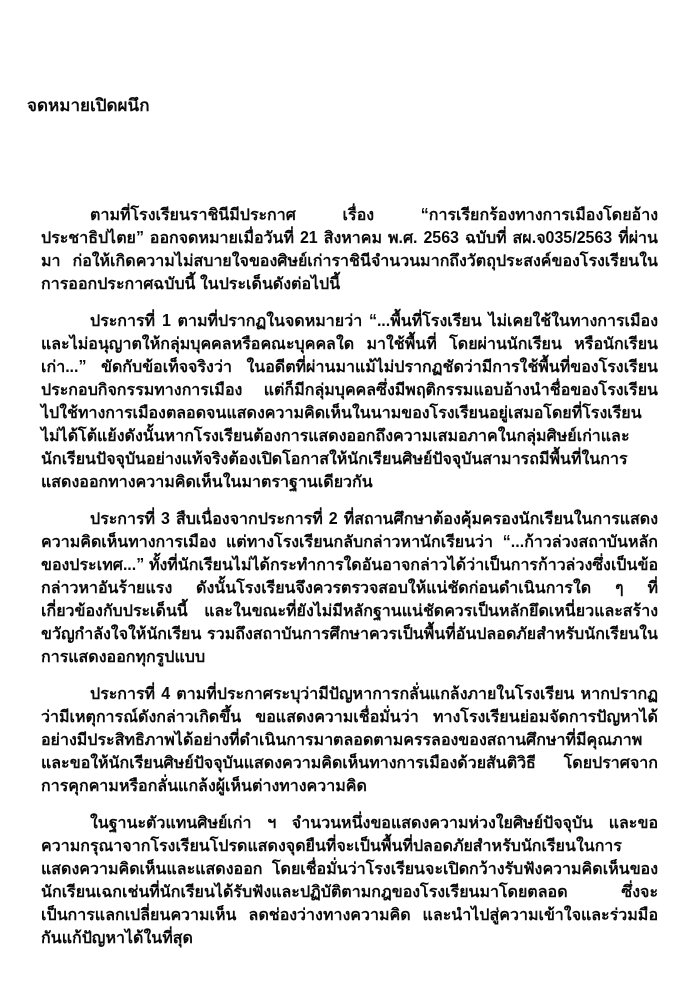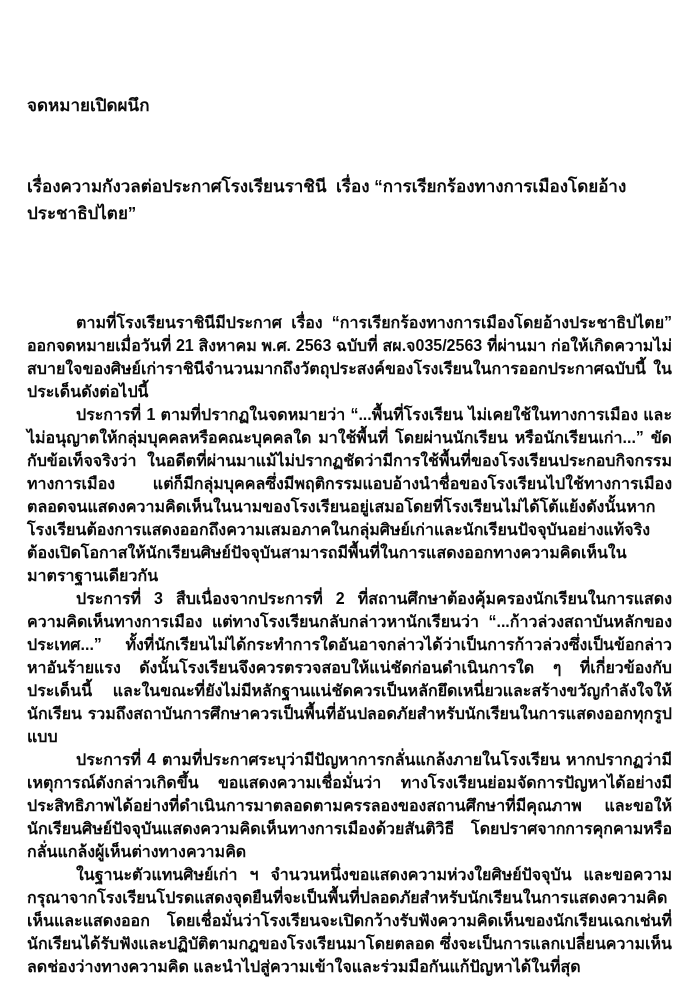--- a/index.html
+++ b/index.html
@@ -27,31 +27,30 @@
   .title-line {
     margin: 0;
   }
   .body-block {
     margin-top: 30px;
     font-size: 16px;
     line-height: 23px;
     text-align: justify;
   }
   .body-block p {
-    margin: 0;
+    margin: 14px;
     text-indent: 49px;
   }
 </style>
 </head>
 <body>
 
 <div class="page">
   <div class="title-block">
     <div class="title-line">จดหมายเปิดผนึก</div>
-    <div class="title-line">เรื่องความกังวลต่อประกาศโรงเรียนราชินี  เรื่อง “การเรียกร้องทางการเมืองโดยอ้างประชาธิปไตย”</div>
   </div>
 
   <div class="body-block">
     <p>ตามที่โรงเรียนราชินีมีประกาศ เรื่อง “การเรียกร้องทางการเมืองโดยอ้างประชาธิปไตย” ออกจดหมายเมื่อวันที่ 21 สิงหาคม พ.ศ. 2563 ฉบับที่ สผ.จ035/2563 ที่ผ่านมา ก่อให้เกิดความไม่สบายใจของศิษย์เก่าราชินีจำนวนมากถึงวัตถุประสงค์ของโรงเรียนในการออกประกาศฉบับนี้ ในประเด็นดังต่อไปนี้</p>
     <p>ประการที่ 1 ตามที่ปรากฏในจดหมายว่า “...พื้นที่โรงเรียน ไม่เคยใช้ในทางการเมือง และไม่อนุญาตให้กลุ่มบุคคลหรือคณะบุคคลใด มาใช้พื้นที่ โดยผ่านนักเรียน หรือนักเรียนเก่า...” ขัดกับข้อเท็จจริงว่า ในอดีตที่ผ่านมาแม้ไม่ปรากฏชัดว่ามีการใช้พื้นที่ของโรงเรียนประกอบกิจกรรมทางการเมือง แต่ก็มีกลุ่มบุคคลซึ่งมีพฤติกรรมแอบอ้างนำชื่อของโรงเรียนไปใช้ทางการเมืองตลอดจนแสดงความคิดเห็นในนามของโรงเรียนอยู่เสมอโดยที่โรงเรียนไม่ได้โต้แย้งดังนั้นหากโรงเรียนต้องการแสดงออกถึงความเสมอภาคในกลุ่มศิษย์เก่าและนักเรียนปัจจุบันอย่างแท้จริงต้องเปิดโอกาสให้นักเรียนศิษย์ปัจจุบันสามารถมีพื้นที่ในการแสดงออกทางความคิดเห็นในมาตราฐานเดียวกัน</p>
     <p>ประการที่ 3 สืบเนื่องจากประการที่ 2 ที่สถานศึกษาต้องคุ้มครองนักเรียนในการแสดงความคิดเห็นทางการเมือง แต่ทางโรงเรียนกลับกล่าวหานักเรียนว่า “...ก้าวล่วงสถาบันหลักของประเทศ...” ทั้งที่นักเรียนไม่ได้กระทำการใดอันอาจกล่าวได้ว่าเป็นการก้าวล่วงซึ่งเป็นข้อกล่าวหาอันร้ายแรง ดังนั้นโรงเรียนจึงควรตรวจสอบให้แน่ชัดก่อนดำเนินการใด ๆ ที่เกี่ยวข้องกับประเด็นนี้ และในขณะที่ยังไม่มีหลักฐานแน่ชัดควรเป็นหลักยึดเหนี่ยวและสร้างขวัญกำลังใจให้นักเรียน รวมถึงสถาบันการศึกษาควรเป็นพื้นที่อันปลอดภัยสำหรับนักเรียนในการแสดงออกทุกรูปแบบ</p>
     <p>ประการที่ 4 ตามที่ประกาศระบุว่ามีปัญหาการกลั่นแกล้งภายในโรงเรียน หากปรากฏว่ามีเหตุการณ์ดังกล่าวเกิดขึ้น ขอแสดงความเชื่อมั่นว่า ทางโรงเรียนย่อมจัดการปัญหาได้อย่างมีประสิทธิภาพได้อย่างที่ดำเนินการมาตลอดตามครรลองของสถานศึกษาที่มีคุณภาพ และขอให้นักเรียนศิษย์ปัจจุบันแสดงความคิดเห็นทางการเมืองด้วยสันติวิธี โดยปราศจากการคุกคามหรือกลั่นแกล้งผู้เห็นต่างทางความคิด</p>
     <p>ในฐานะตัวแทนศิษย์เก่า ฯ จำนวนหนึ่งขอแสดงความห่วงใยศิษย์ปัจจุบัน และขอความกรุณาจากโรงเรียนโปรดแสดงจุดยืนที่จะเป็นพื้นที่ปลอดภัยสำหรับนักเรียนในการแสดงความคิดเห็นและแสดงออก โดยเชื่อมั่นว่าโรงเรียนจะเปิดกว้างรับฟังความคิดเห็นของนักเรียนเฉกเช่นที่นักเรียนได้รับฟังและปฏิบัติตามกฎของโรงเรียนมาโดยตลอด ซึ่งจะเป็นการแลกเปลี่ยนความเห็น ลดช่องว่างทางความคิด และนำไปสู่ความเข้าใจและร่วมมือกันแก้ปัญหาได้ในที่สุด</p>
 
   </div>

